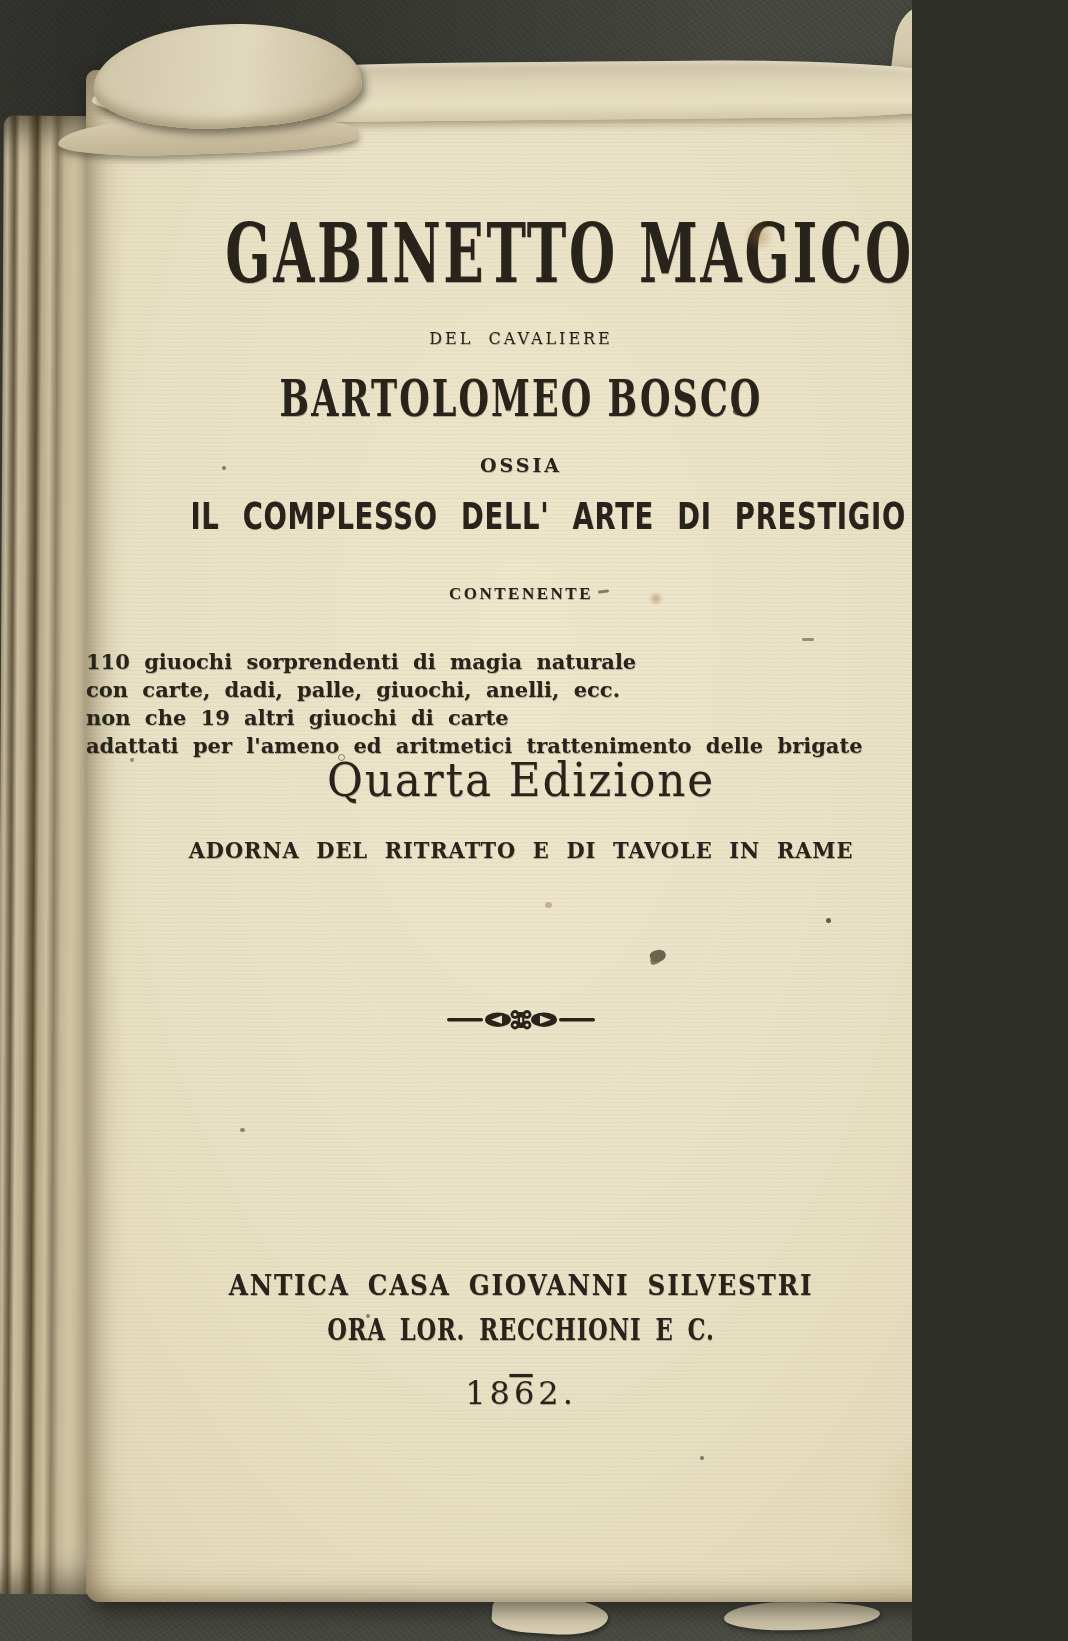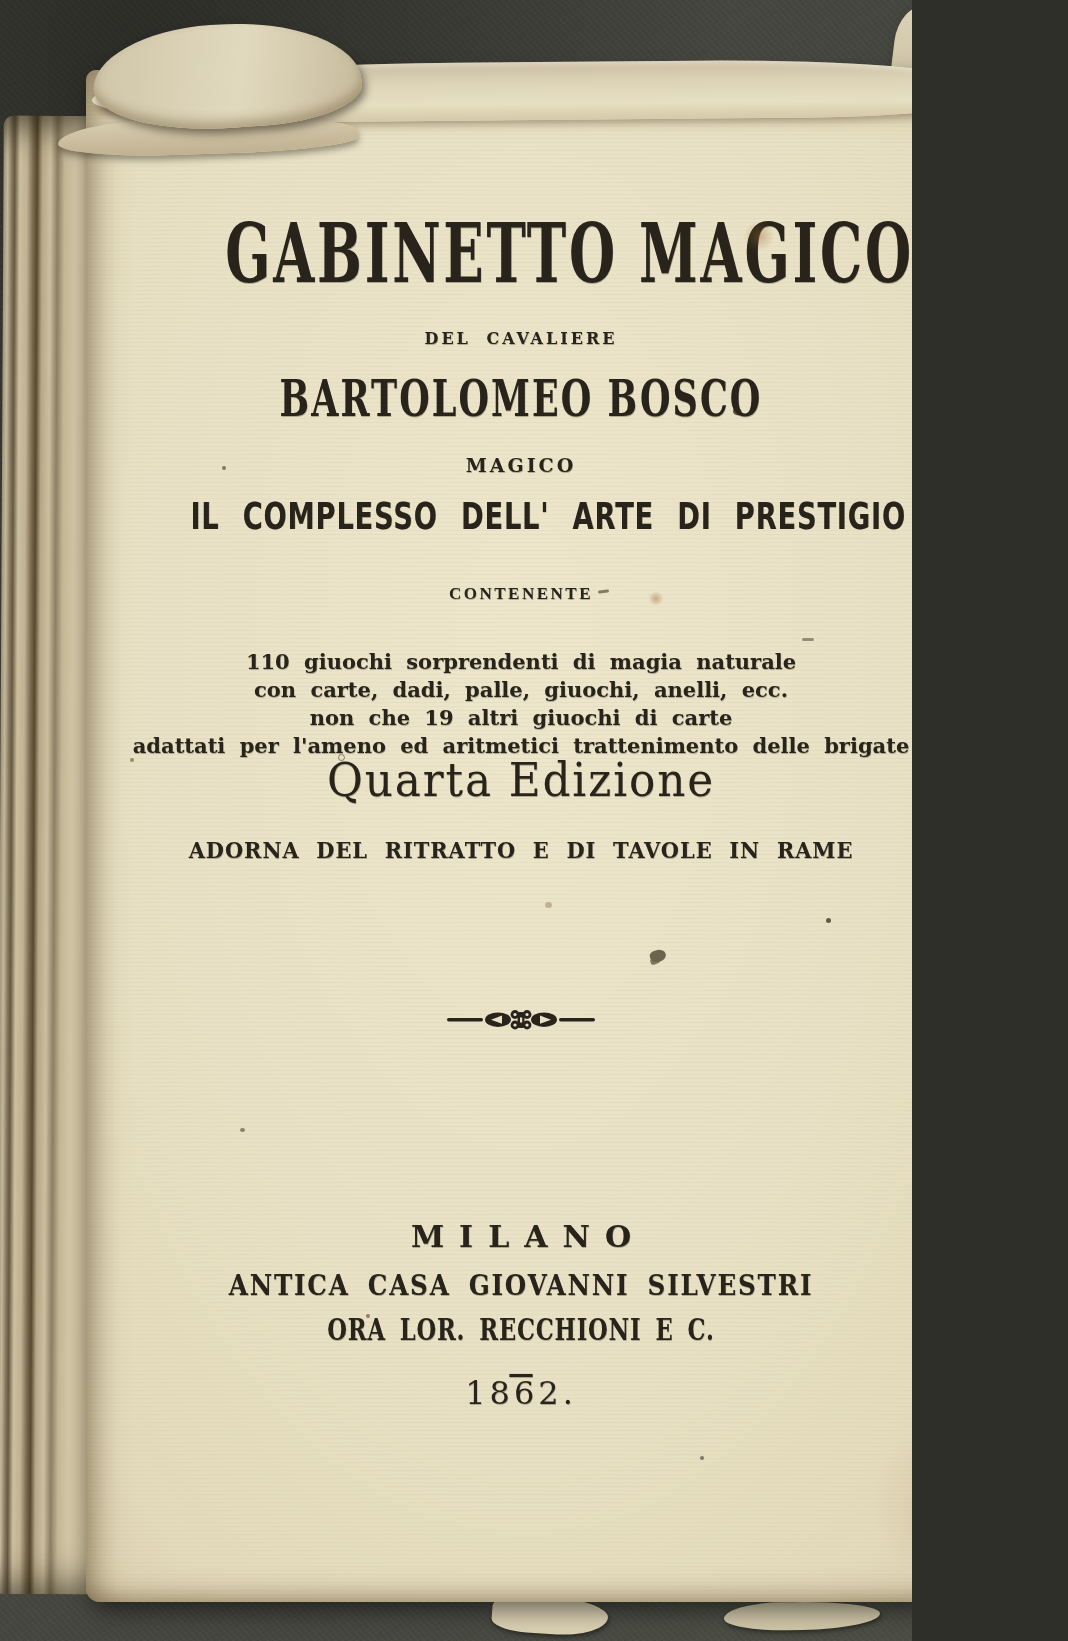--- a/index.html
+++ b/index.html
@@ -54,27 +54,27 @@
     background:#d9cfb2;border-radius:30% 70% 60% 40%/50% 60% 70% 40%;transform:rotate(4deg);
     box-shadow:1px 2px 5px rgba(0,0,0,.5);}
   .bit-b2{position:absolute;left:724px;top:1602px;width:156px;height:28px;z-index:1;
     background:#cfc5a8;border-radius:40% 60% 55% 45%/60% 50% 60% 50%;transform:rotate(-1deg);
     box-shadow:1px 2px 5px rgba(0,0,0,.5);}
   .text-col{position:absolute;left:86px;top:70px;width:870px;height:1532px;z-index:5;
     color:#29241b;}
   .line{position:absolute;left:0;width:100%;text-align:center;line-height:1;white-space:nowrap;
     text-shadow:.5px .5px 0 rgba(41,36,27,.3);}
   .l-title{top:145px;font-size:78px;font-weight:bold;letter-spacing:4px;transform:scale(.68,1.05);}
-  .l-cav{top:261px;font-size:16px;font-weight:bold;letter-spacing:3px;word-spacing:7px;}
+  .l-cav{top:261px;font-size:16px;font-weight:normal;letter-spacing:3px;word-spacing:7px;}
   .l-author{top:304px;font-size:50px;font-weight:bold;letter-spacing:3px;transform:scale(.7,1);}
   .l-ossia{top:386px;font-size:19px;font-weight:bold;letter-spacing:3px;}
   .l-alt{top:428px;font-size:36px;font-weight:bold;letter-spacing:1px;word-spacing:17px;
     font-family:"DejaVu Sans","Liberation Sans",sans-serif;transform:scale(.76,1.06);}
   .l-conten{top:515px;font-size:17px;font-weight:bold;letter-spacing:2.5px;font-family:Liberation Serif, serif;}
-  .l-contents{position:absolute;left:0;top:578px;width:100%;text-align:center;
+  .l-contents{position:absolute;left:0;top:578px;width:100%;text-align:left;
     font-size:21px;font-weight:bold;line-height:28px;word-spacing:7px;
     text-shadow:.5px .5px 0 rgba(41,36,27,.3);}
   .l-edition{top:687px;font-size:46px;font-weight:normal;letter-spacing:2px;transform:scaleX(.95);}
   .l-adorna{top:769px;font-size:22px;font-weight:bold;letter-spacing:1px;word-spacing:9px;transform:scaleX(.95);}
   .l-orn{top:937px;}
   .l-milano{top:1152px;font-size:30px;font-weight:bold;letter-spacing:15px;text-indent:15px;}
   .l-antica{top:1202px;font-size:28px;font-weight:bold;letter-spacing:2px;word-spacing:9px;transform:scaleX(.88);}
   .l-ora{top:1246px;font-size:29px;font-weight:bold;letter-spacing:1px;word-spacing:7px;transform:scaleX(.78);}
   .l-dash{top:1290px;font-size:26px;font-weight:bold;letter-spacing:0;}
   .l-year{top:1307px;font-size:32px;font-weight:normal;letter-spacing:4px;}
@@ -94,21 +94,21 @@
   <div class="page"></div>
 
   <div class="topfold"></div>
   <div class="flap-tl2"></div>
   <div class="flap-tl"></div>
 
   <div class="text-col">
     <div class="line l-title">GABINETTO MAGICO</div>
     <div class="line l-cav">DEL CAVALIERE</div>
     <div class="line l-author">BARTOLOMEO BOSCO</div>
-    <div class="line l-ossia">MAGICO</div>
+    <div class="line l-ossia">OSSIA</div>
     <div class="line l-alt">IL COMPLESSO DELL' ARTE DI PRESTIGIO</div>
     <div class="line l-conten">CONTENENTE</div>
 
     <div class="l-contents">
       <div>110 giuochi sorprendenti di magia naturale</div>
       <div>con carte, dadi, palle, giuochi, anelli, ecc.</div>
       <div>non che 19 altri giuochi di carte</div>
       <div>adattati per l'ameno ed aritmetici trattenimento delle brigate</div>
     </div>
 
@@ -133,21 +133,20 @@
           <polygon points="106,12.7 95,8.6 95,16.8"></polygon>
           <circle cx="70" cy="7.5" r="1.6"></circle>
           <circle cx="82" cy="7.5" r="1.6"></circle>
           <circle cx="70" cy="18" r="1.6"></circle>
           <circle cx="82" cy="18" r="1.6"></circle>
           <rect x="75" y="10.5" width="2.2" height="5"></rect>
         </g>
       </svg>
     </div>
 
-    <div class="line l-milano">MILANO</div>
     <div class="line l-antica">ANTICA CASA GIOVANNI SILVESTRI</div>
     <div class="line l-ora">ORA LOR. RECCHIONI E C.</div>
     <div class="line l-dash">—</div>
     <div class="line l-year">1862.</div>
   </div>
 
   <div class="speck" style="left:742px;top:222px;width:34px;height:28px;border-radius:60% 40% 55% 45%;background:radial-gradient(circle,rgba(152,102,45,.38),rgba(152,102,45,0) 70%);"></div>
   <div class="speck" style="left:648px;top:592px;width:16px;height:13px;border-radius:50%;background:radial-gradient(circle,rgba(140,90,40,.4),rgba(140,90,40,0) 75%);"></div>
   <div class="speck" style="left:868px;top:1420px;width:175px;height:165px;border-radius:50% 45% 55% 50%;background:radial-gradient(circle,rgba(165,120,60,.18),rgba(165,120,60,0) 70%);"></div>
   <div class="speck" style="left:915px;top:120px;width:44px;height:32px;border-radius:50%;background:radial-gradient(circle,rgba(150,110,60,.2),rgba(150,110,60,0) 75%);"></div>

